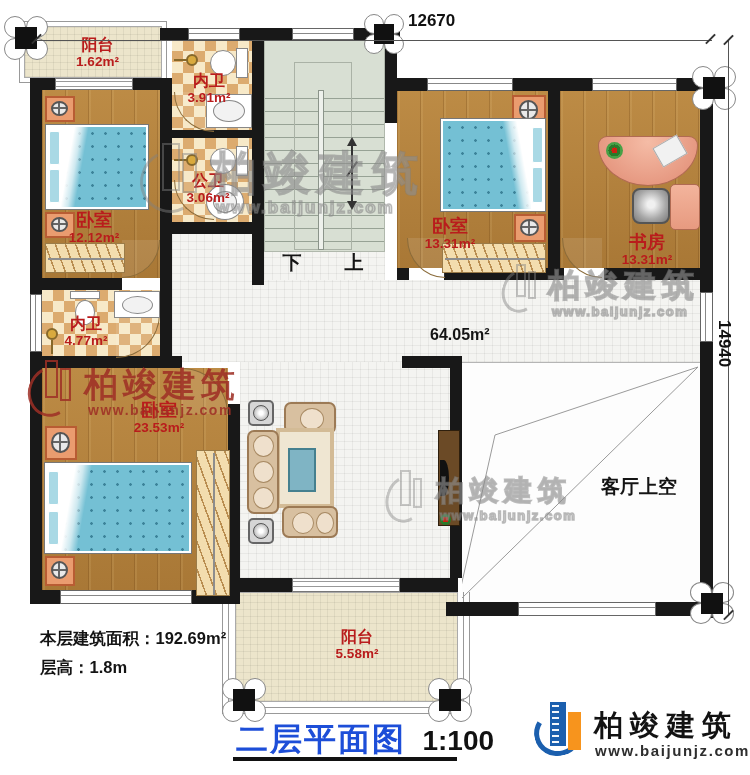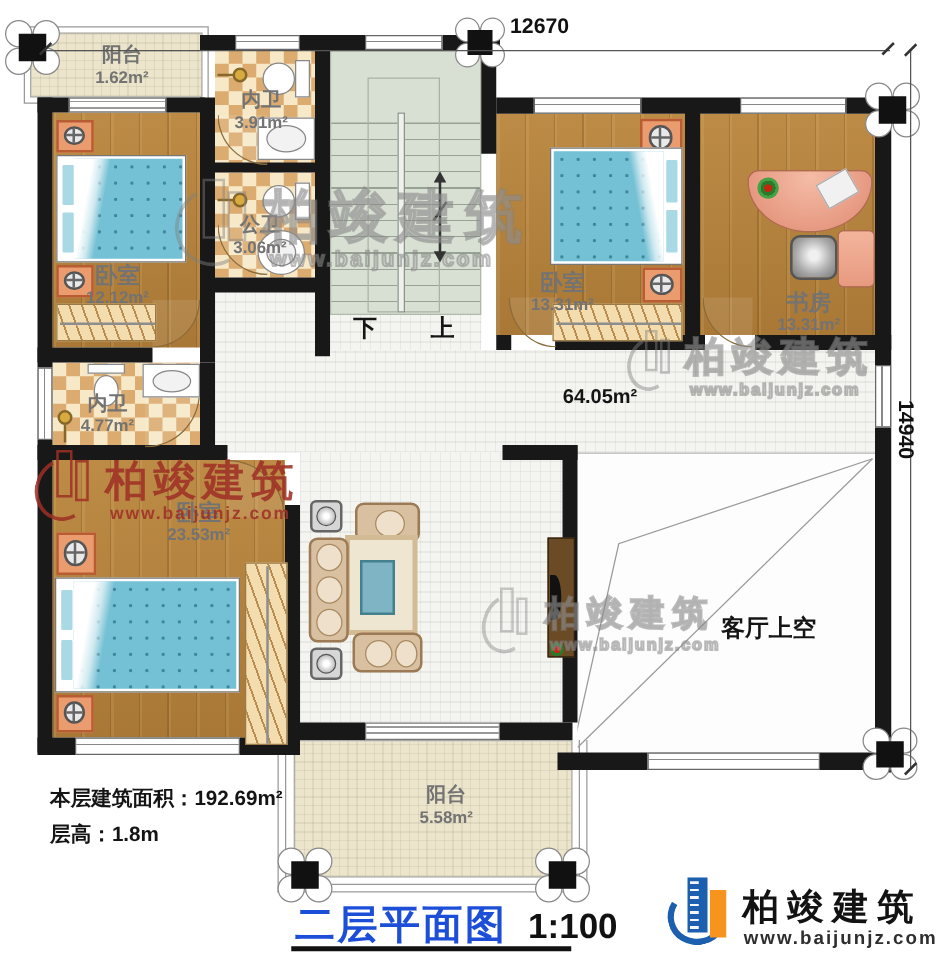--- a/index.html
+++ b/index.html
@@ -65,21 +65,21 @@
   .desk { position:absolute; border:1px solid #b06a52; border-radius:10px 10px 55% 55% / 10px 10px 90% 90%;
     background:radial-gradient(ellipse at 50% 10%, #f5bca6, #e08a72); }
   .chair { position:absolute; border:2px solid #555; border-radius:8px;
     background:radial-gradient(circle at 50% 45%, #f0f0f0 15%, #a8a8a8 60%, #787878); }
   .plant { position:absolute; border-radius:50%;
     background:radial-gradient(circle, #c21 0 3px, #2a7a2a 3px 6px, #46a046 6px 8px, #2f7a2f); }
   .shw { position:absolute; width:12px; height:12px; border-radius:50%; background:#d9aa3e; border:2px solid #86682a; }
   .arm { position:absolute; background:#86682a; }
 
   
-  .rlabel { position:absolute; text-align:center; color:#737373; line-height:1.12; }
+  .rlabel { position:absolute; text-align:center; color:#b91c1c; line-height:1.12; }
   .rname { font-size:18px; font-weight:800; }
   .rname.sm { font-size:16px; }
   .rarea { font-size:13.5px; font-weight:800; }
   .biglab { position:absolute; font-weight:800; color:#141414; }
 
   .dimline { position:absolute; background:#555; }
   .tick { position:absolute; width:13px; height:2px; background:#333; transform:rotate(-45deg); }
   .dimtext { position:absolute; font-size:17px; font-weight:800; color:#111; }
 
   .steps { position:absolute; background-image:repeating-linear-gradient(to bottom, #97a295 0 1px, transparent 1px 13px); }
@@ -354,22 +354,22 @@
     <div class="rarea">13.31m²</div>
   </div>
   <div class="rlabel" style="left:36px;top:315px;width:100px;">
     <div class="rname sm">内卫</div>
     <div class="rarea">4.77m²</div>
   </div>
   <div class="rlabel" style="left:100px;top:400px;width:118px;">
     <div class="rname">卧室</div>
     <div class="rarea">23.53m²</div>
   </div>
-  <div class="biglab" style="left:430px;top:309px;width:100px;text-align:center;font-size:16px;">64.05m²</div>
-  <div class="biglab" style="left:553px;top:490px;width:124px;text-align:center;font-size:19px;">客厅上空</div>
+  <div class="biglab" style="left:430px;top:326px;width:100px;font-size:16px;">64.05m²</div>
+  <div class="biglab" style="left:553px;top:474px;width:124px;text-align:right;font-size:19px;">客厅上空</div>
   <div class="rlabel" style="left:314px;top:628px;width:86px;">
     <div class="rname sm">阳台</div>
     <div class="rarea">5.58m²</div>
   </div>
   <div class="biglab" style="left:272px;top:250px;width:40px;text-align:center;font-size:19px;">下</div>
   <div class="biglab" style="left:334px;top:250px;width:40px;text-align:center;font-size:19px;">上</div>
 
   <div class="wm" style="left:140px;top:143px;color:rgba(128,128,128,.45);">
     <div class="wm-glyph" style="width:66px;height:72px;">
         <i class="g1"></i>

